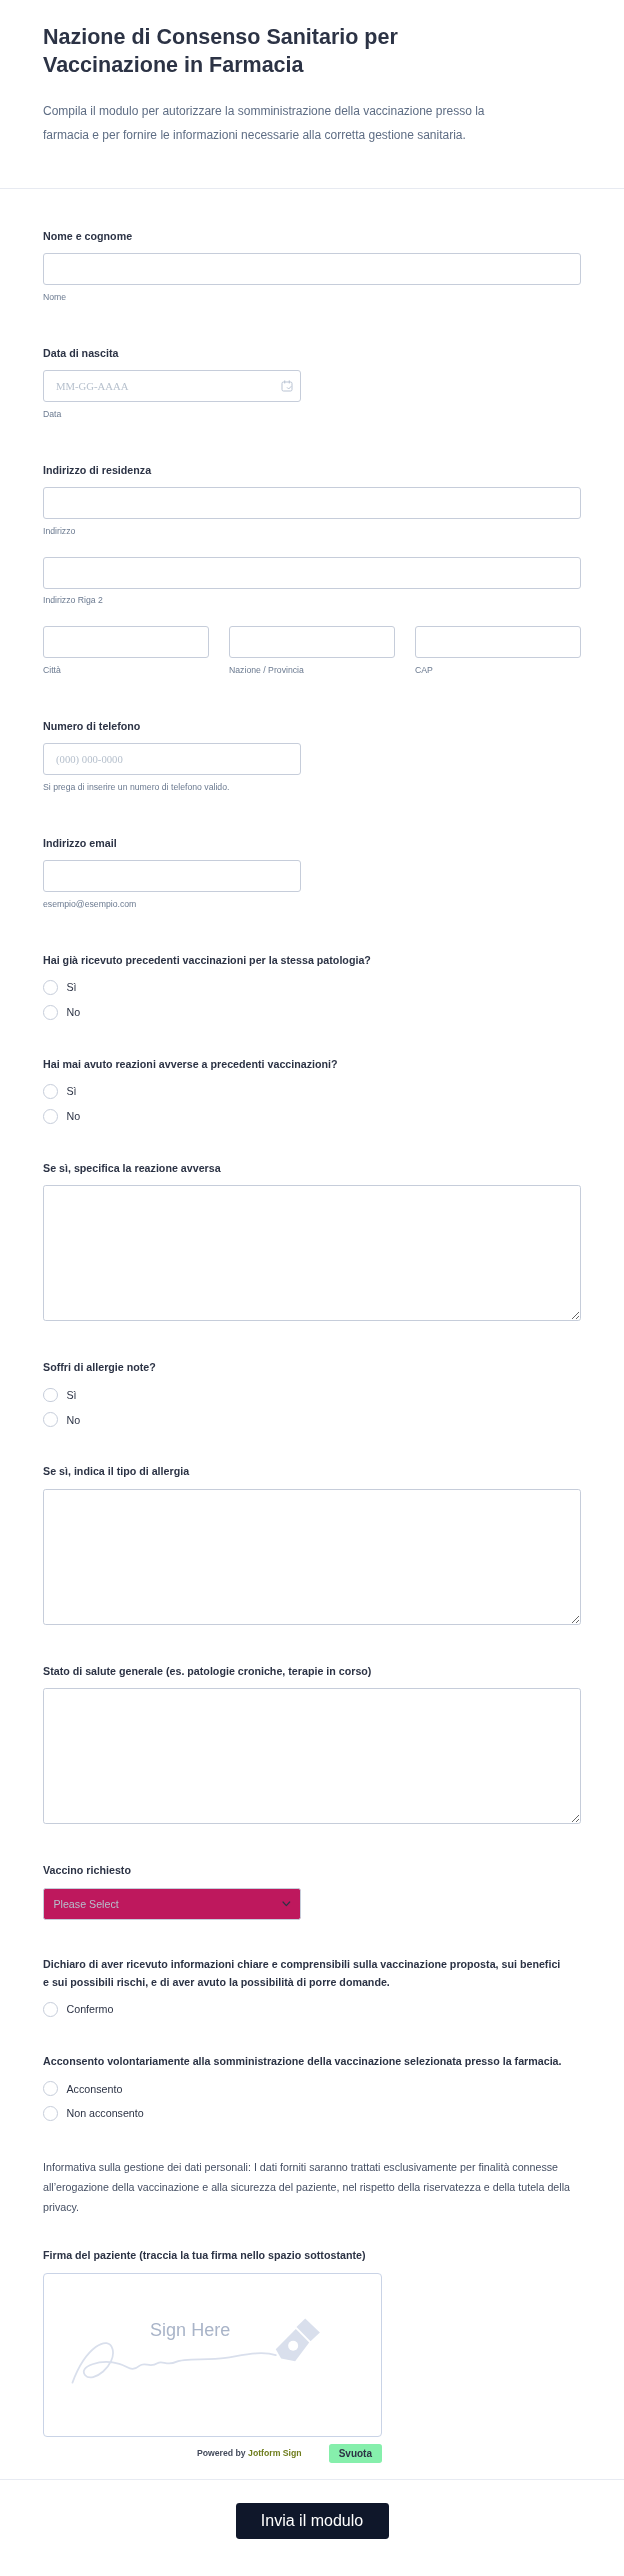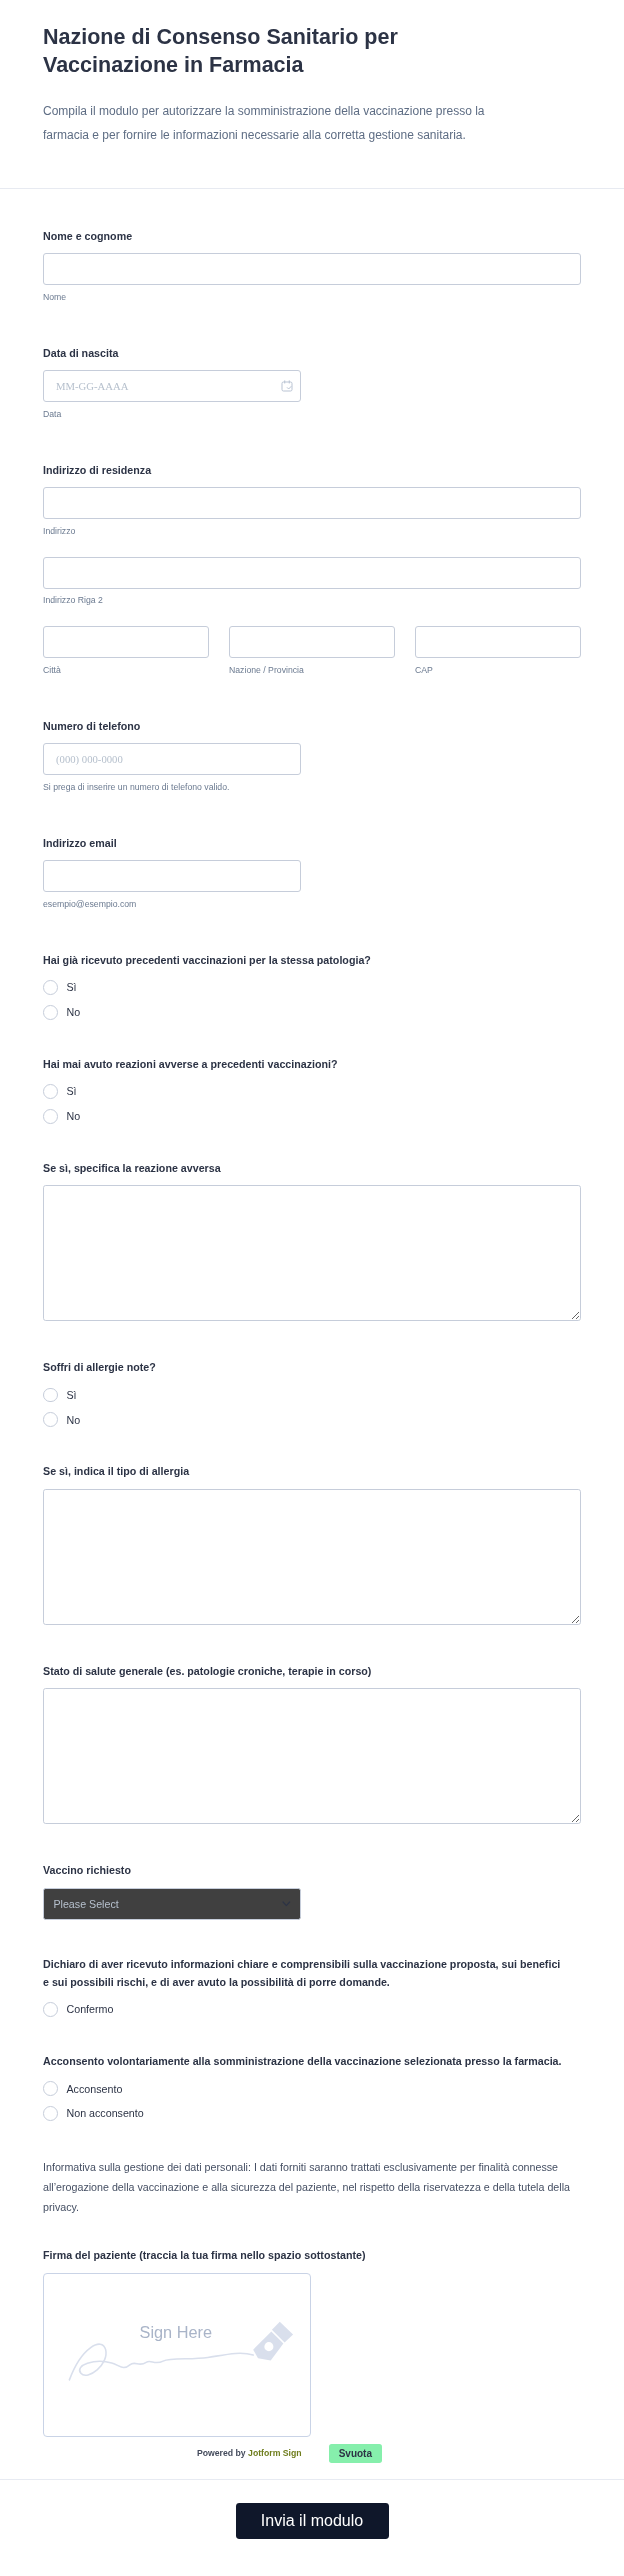--- a/index.html
+++ b/index.html
@@ -118,21 +118,21 @@
     font-size: 10.7px;
     color: #2c3345;
   }
 
   .select-box {
     position: relative;
     width: calc((100% - 21.5px) / 2);
     height: 32px;
     border: 0.7px solid #c6cdda;
     border-radius: 2.7px;
-    background: #404040;
+    background: #be185d;
     cursor: pointer;
   }
   .select-value {
     line-height: 30px;
     padding: 0 23px 0 9.4px;
     font-size: 10.7px;
     color: #b6c0cd;
     white-space: nowrap;
     overflow: hidden;
   }
@@ -147,21 +147,21 @@
   .privacy-note {
     font-size: 10.7px;
     line-height: 1.9;
     color: #454f63;
     max-width: 530px;
     margin-bottom: 29.5px;
   }
 
   .signature-field { margin-bottom: 0; }
   .signature-box {
-    width: 268px;
+    width: 339px;
     height: 164px;
     border: 0.7px solid #c9d3e6;
     border-radius: 4px;
     background: #fff;
     margin-top: 1.3px;
     display: flex;
     align-items: center;
     justify-content: flex-start;
     cursor: crosshair;
   }

